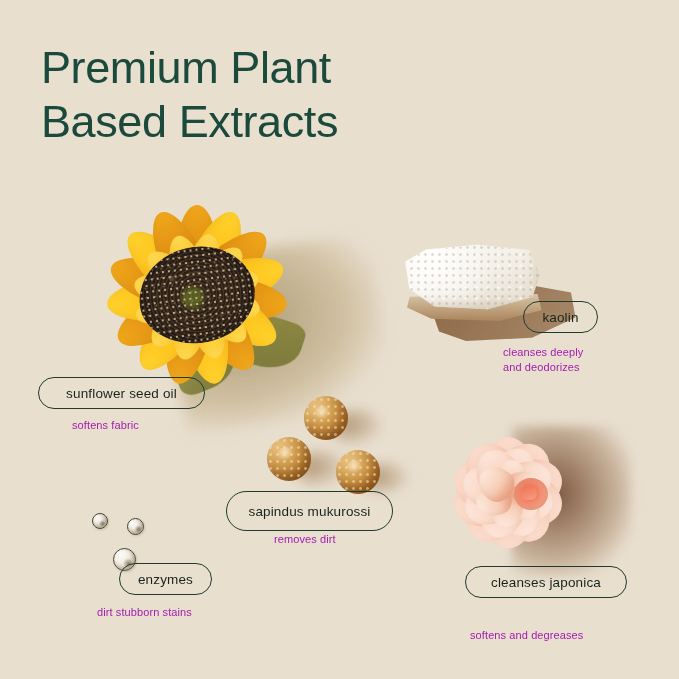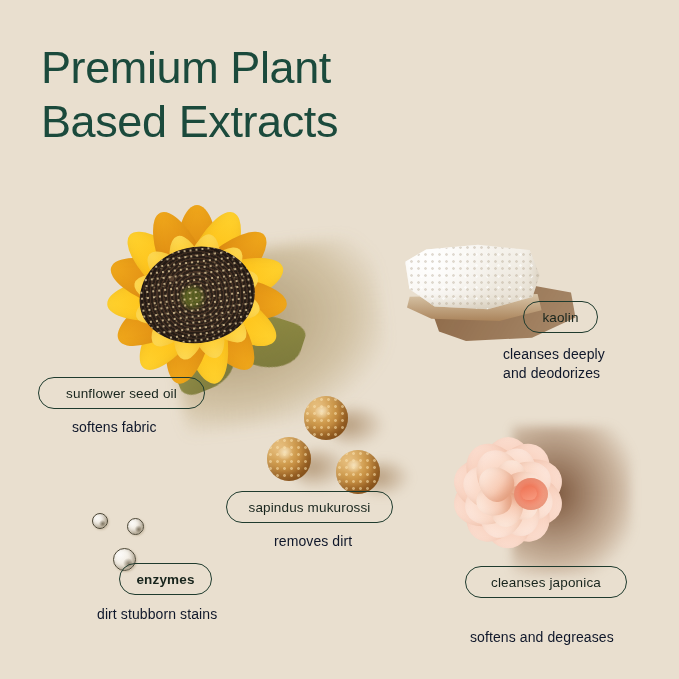--- a/index.html
+++ b/index.html
@@ -41,38 +41,38 @@
     align-items: center;
     justify-content: center;
     box-sizing: border-box;
     font-size: 13.5px;
     letter-spacing: 0.15px;
     white-space: nowrap;
     z-index: 40;
   }
   .caption {
     position: absolute;
-    color: #0f172a;
-    font-size: 14px;
+    color: #a21caf;
+    font-size: 11px;
     line-height: 1.35;
     letter-spacing: 0.1px;
     white-space: pre-line;
     z-index: 40;
   }
 
   .pill-sunflower { left: 38px;  top: 377px; width: 167px; height: 32px; }
   .cap-sunflower  { left: 72px;  top: 418px; }
 
   .pill-kaolin    { left: 523px; top: 301px; width: 75px;  height: 32px; }
   .cap-kaolin     { left: 503px; top: 345px; }
 
-  .pill-sapindus  { left: 226px; top: 491px; width: 167px; height: 32px; }
+  .pill-sapindus  { left: 226px; top: 491px; width: 167px; height: 40px; }
   .cap-sapindus   { left: 274px; top: 532px; }
 
-  .pill-enzymes   { left: 119px; top: 563px; width: 93px;  height: 32px; font-weight: bold; }
+  .pill-enzymes   { left: 119px; top: 563px; width: 93px;  height: 32px; }
   .cap-enzymes    { left: 97px;  top: 605px; }
 
   .pill-camellia  { left: 465px; top: 566px; width: 162px; height: 32px; }
   .cap-camellia   { left: 470px; top: 628px; }
 
   
   .obj { position: absolute; }
 
   
   #sunflower { left: 78px; top: 195px; width: 270px; height: 215px; z-index: 10; }

